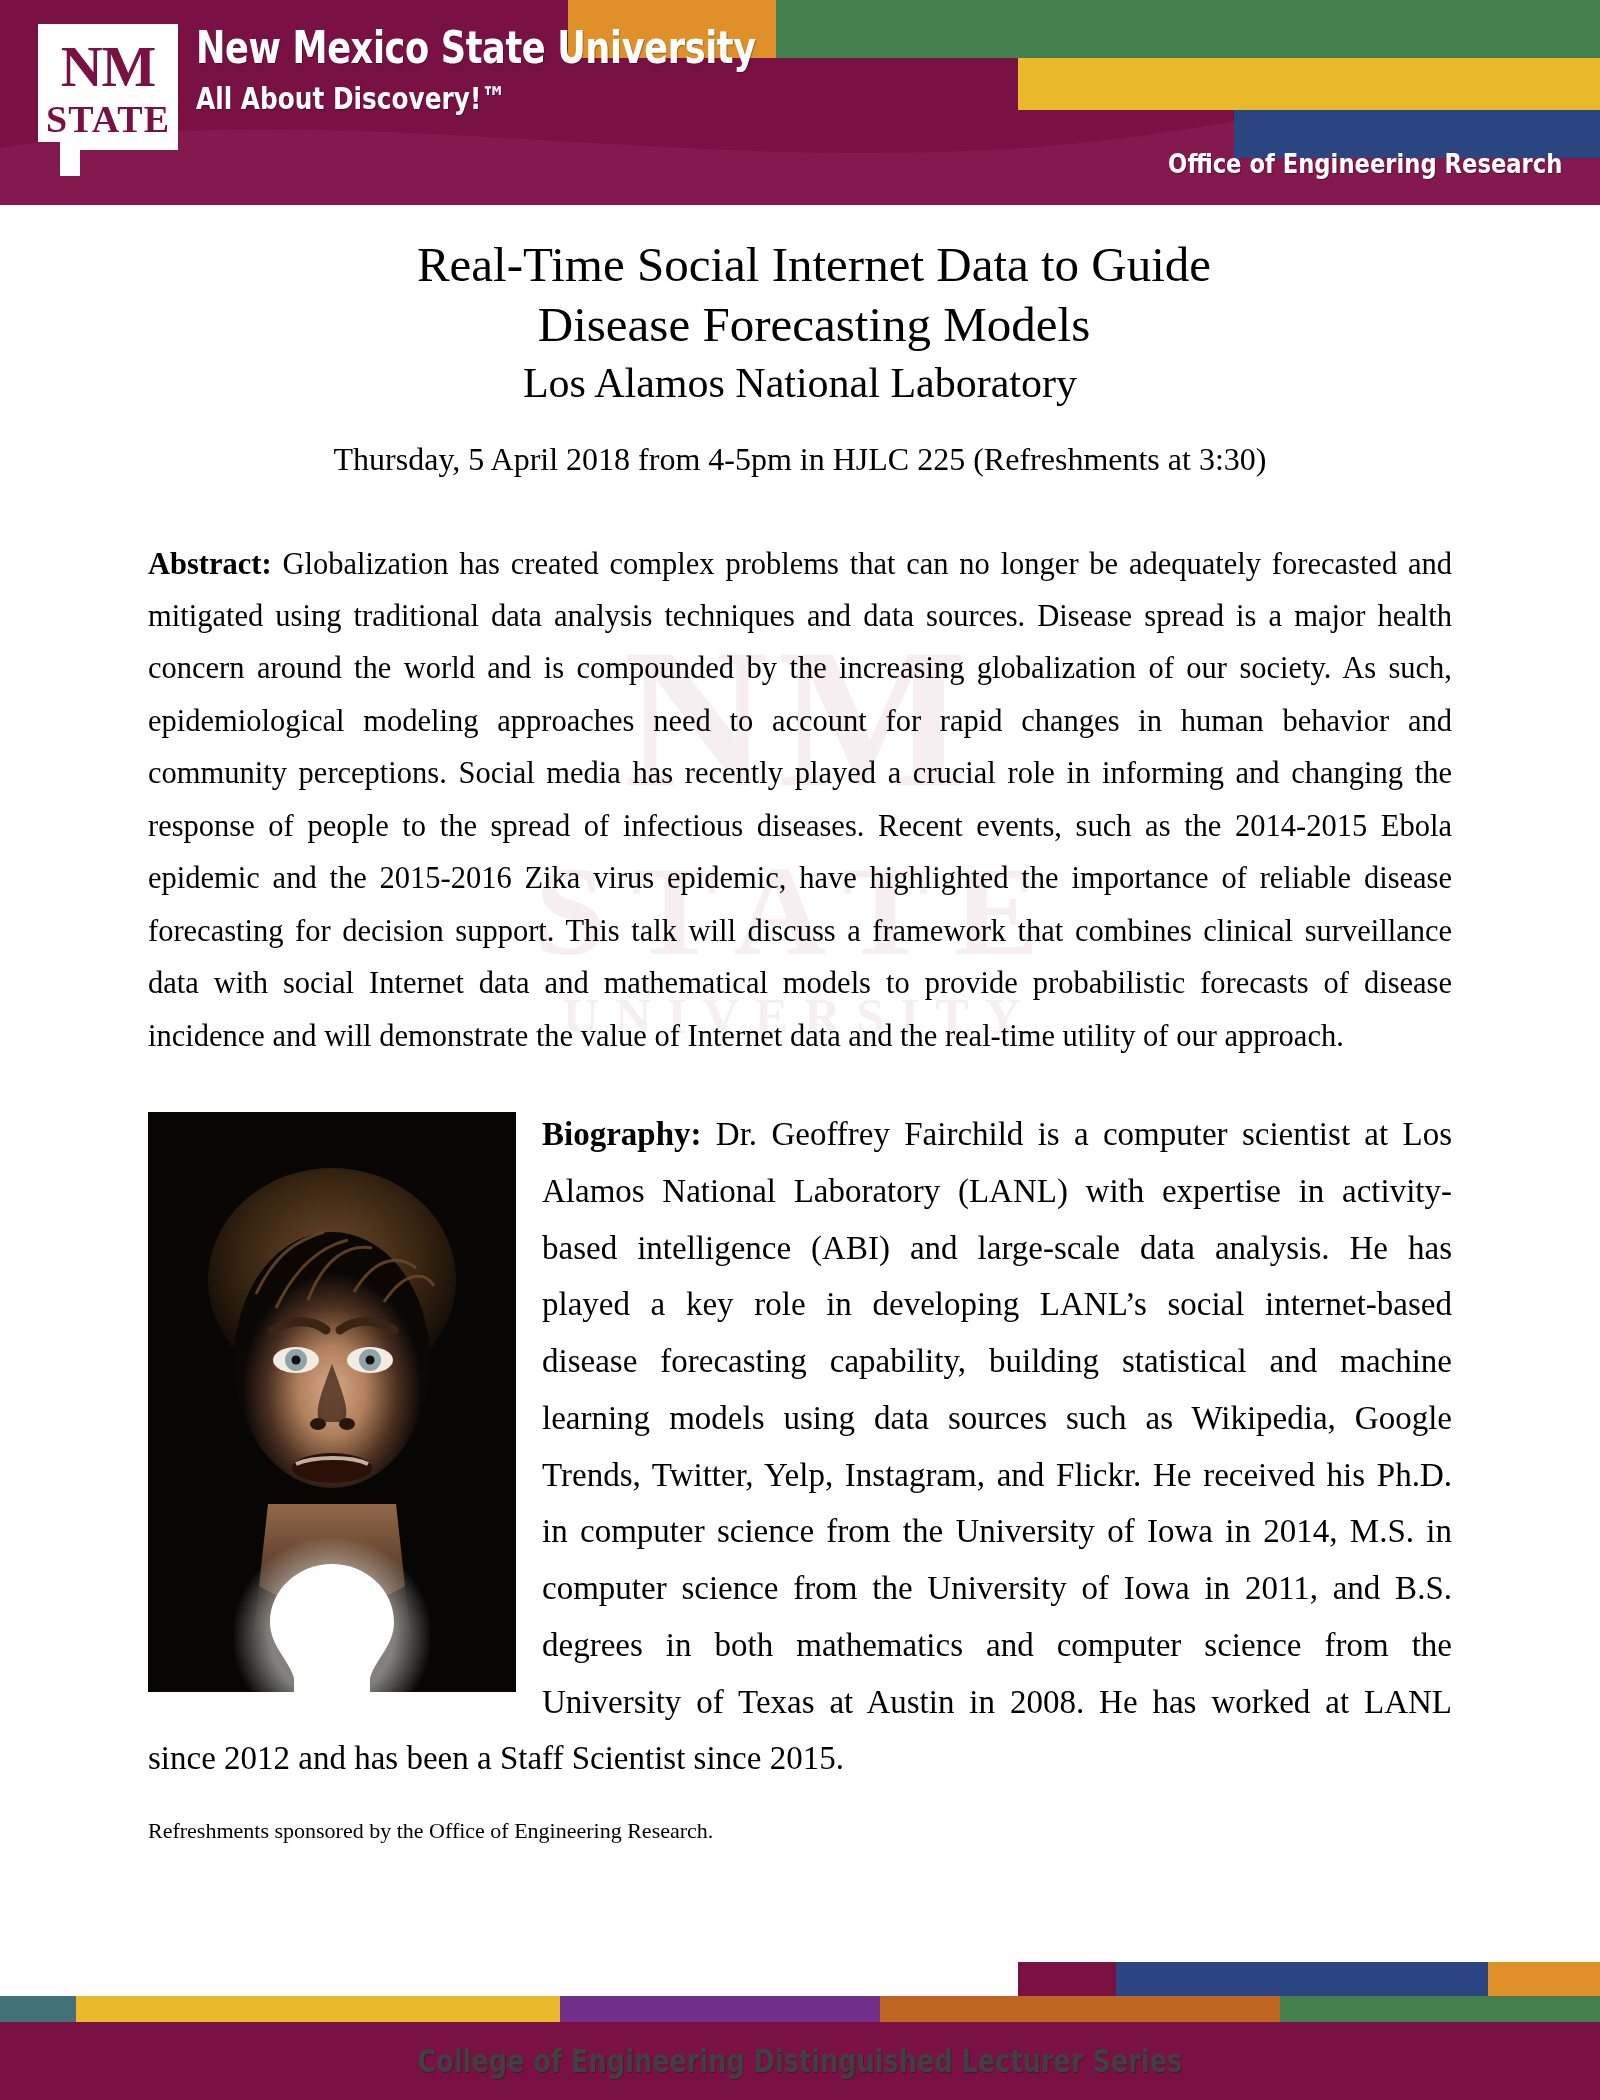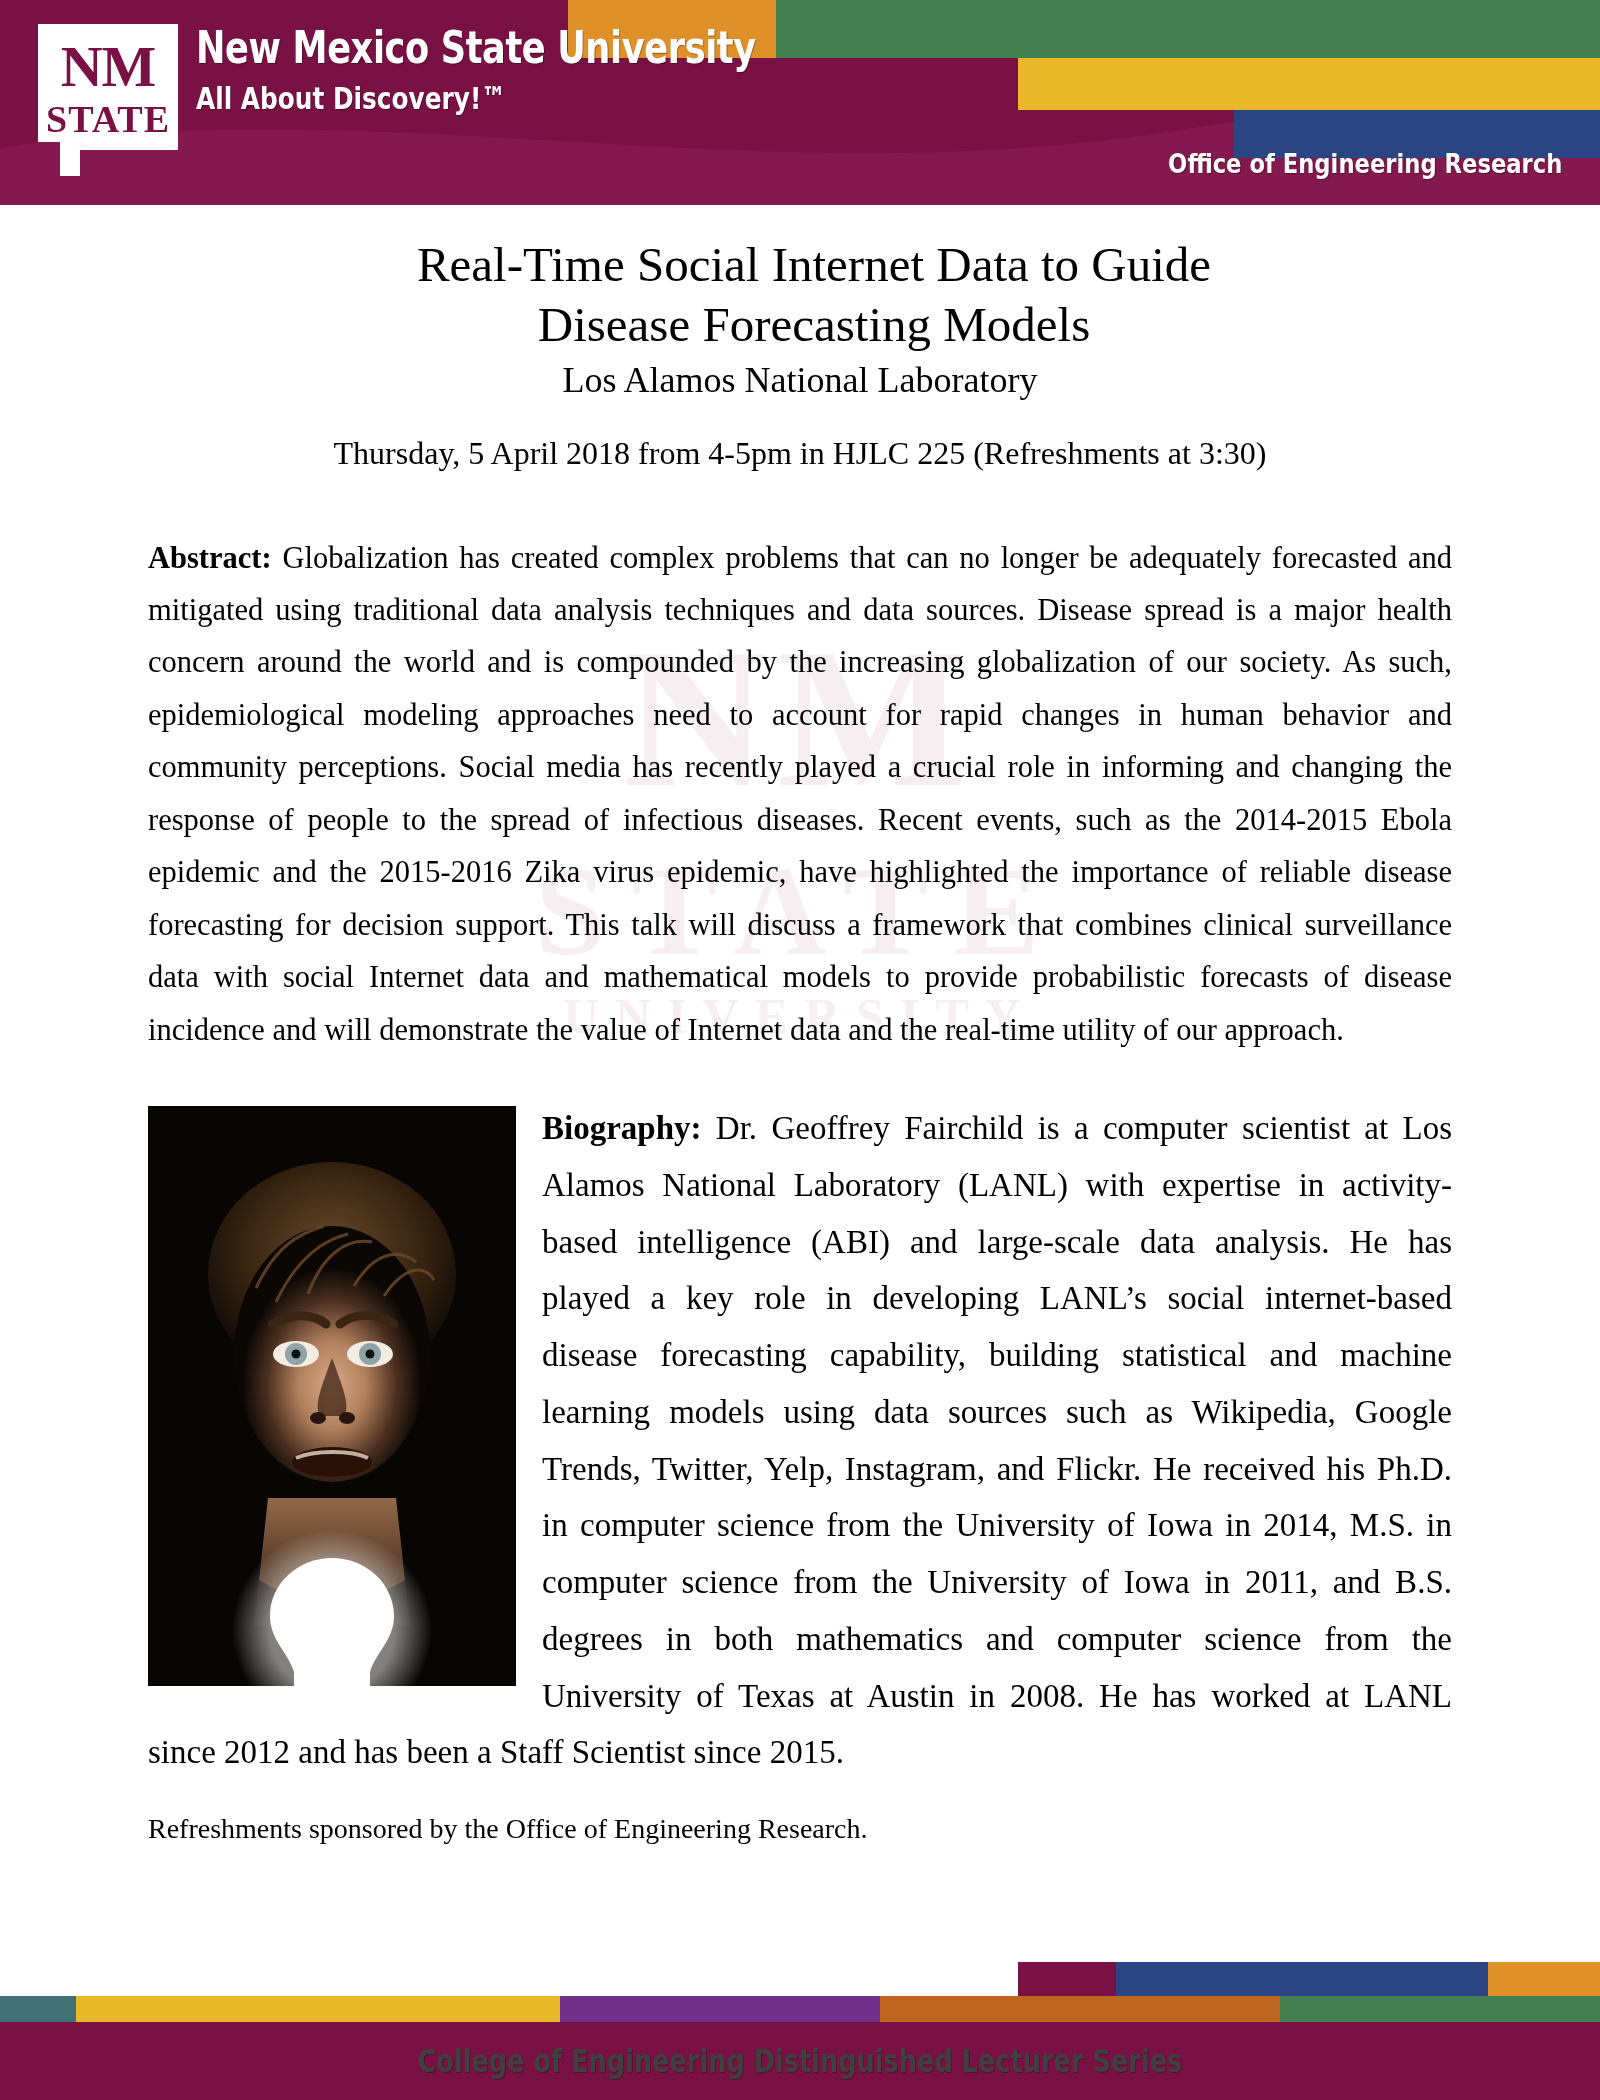--- a/index.html
+++ b/index.html
@@ -133,21 +133,21 @@
     padding-top: 22px;
     text-align: center;
     font-size: 38px;
     font-weight: 700;
     font-family: "Liberation Serif", serif;
   }
   #affiliation {
     margin: 0;
     padding-top: 4px;
     text-align: center;
-    font-size: 36px;
+    font-size: 42px;
     font-weight: 400;
   }
   #when {
     margin: 0;
     padding-top: 34px;
     text-align: center;
     font-size: 32px;
   }
 
   #abstract {
@@ -178,21 +178,21 @@
   #biography {
     margin: 0;
     font-size: 33px;
     line-height: 1.72;
     text-align: justify;
     text-justify: inter-word;
   }
   #refreshments {
     margin: 0;
     padding: 26px 148px 0 148px;
-    font-size: 28px;
+    font-size: 22px;
     line-height: 1.6;
   }
 
   
   #footer {
     position: absolute;
     left: 0;
     bottom: 0;
     width: 1600px;
     height: 170px;

